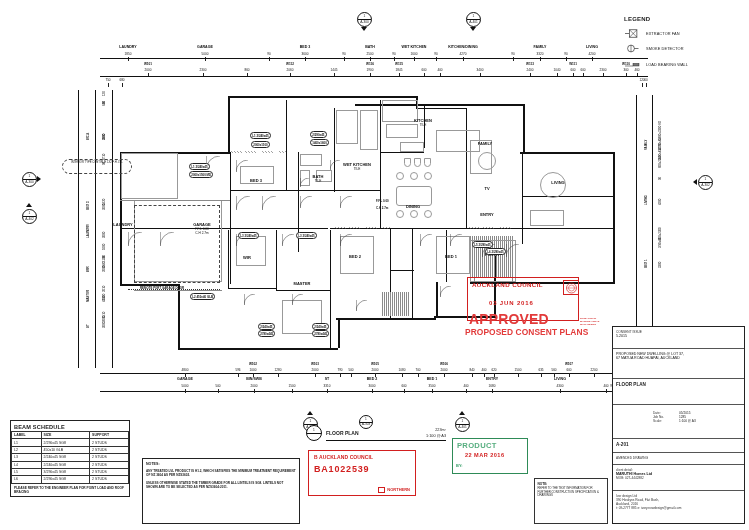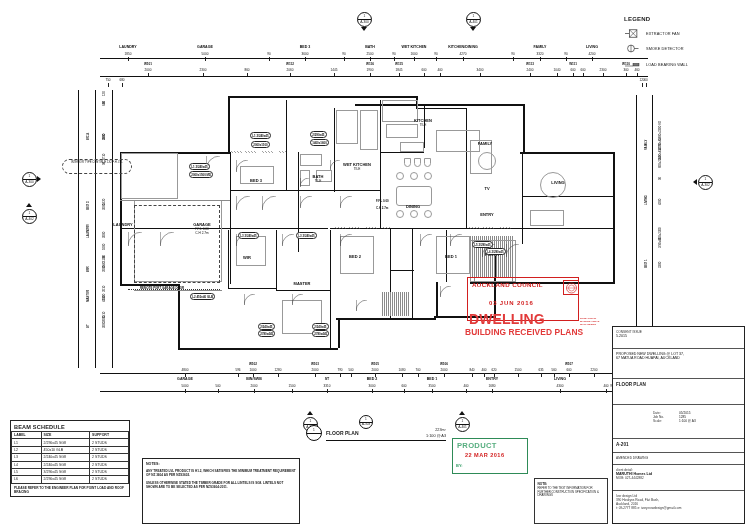--- a/index.html
+++ b/index.html
@@ -796,25 +796,33 @@
     <div class="box"></div>
     <div class="council">AUCKLAND COUNCIL</div>
     <div class="seal">
       <svg width="13" height="12" viewBox="0 0 13 12">
         <circle cx="6.5" cy="6" r="5" fill="none" stroke="#d21f1f" stroke-width="0.7"></circle>
         <circle cx="6.5" cy="6" r="3" fill="none" stroke="#d21f1f" stroke-width="0.5"></circle>
         <line x1="1.5" y1="6" x2="11.5" y2="6" stroke="#d21f1f" stroke-width="0.4"></line>
       </svg>
     </div>
     <div class="date">03 JUN 2016</div>
-    <div class="approved">DWELLING</div>
-    <div class="bcp">BUILDING RECEIVED PLANS</div>
+    <div class="approved">APPROVED</div>
+    <div class="bcp">PROPOSED CONSENT PLANS</div>
     <div class="side">NOTE: CLEAR MARKED AREAS WALL RESIST</div>
   </div>
 
+  <div class="stamp" id="stamp-ba">
+    <div class="hdr">B AUCKLAND COUNCIL</div>
+    <div class="num">BA1022539</div>
+    <div class="nor">
+      <span class="norlogo"></span>
+      <span>NORTHERN</span>
+    </div>
+  </div>
 
   <div class="stamp" id="stamp-received">
     <div class="rc">PRODUCT</div>
     <div class="rd">22 MAR 2016</div>
     <div class="by">BY:</div>
   </div>
 
   <div class="abs" id="noteBR">
     <div class="nh">NOTE:</div>
     <p>REFER TO THE TEXT INFORMATION FOR FURTHER CONSTRUCTION SPECIFICATION &amp; DRAWINGS</p>

